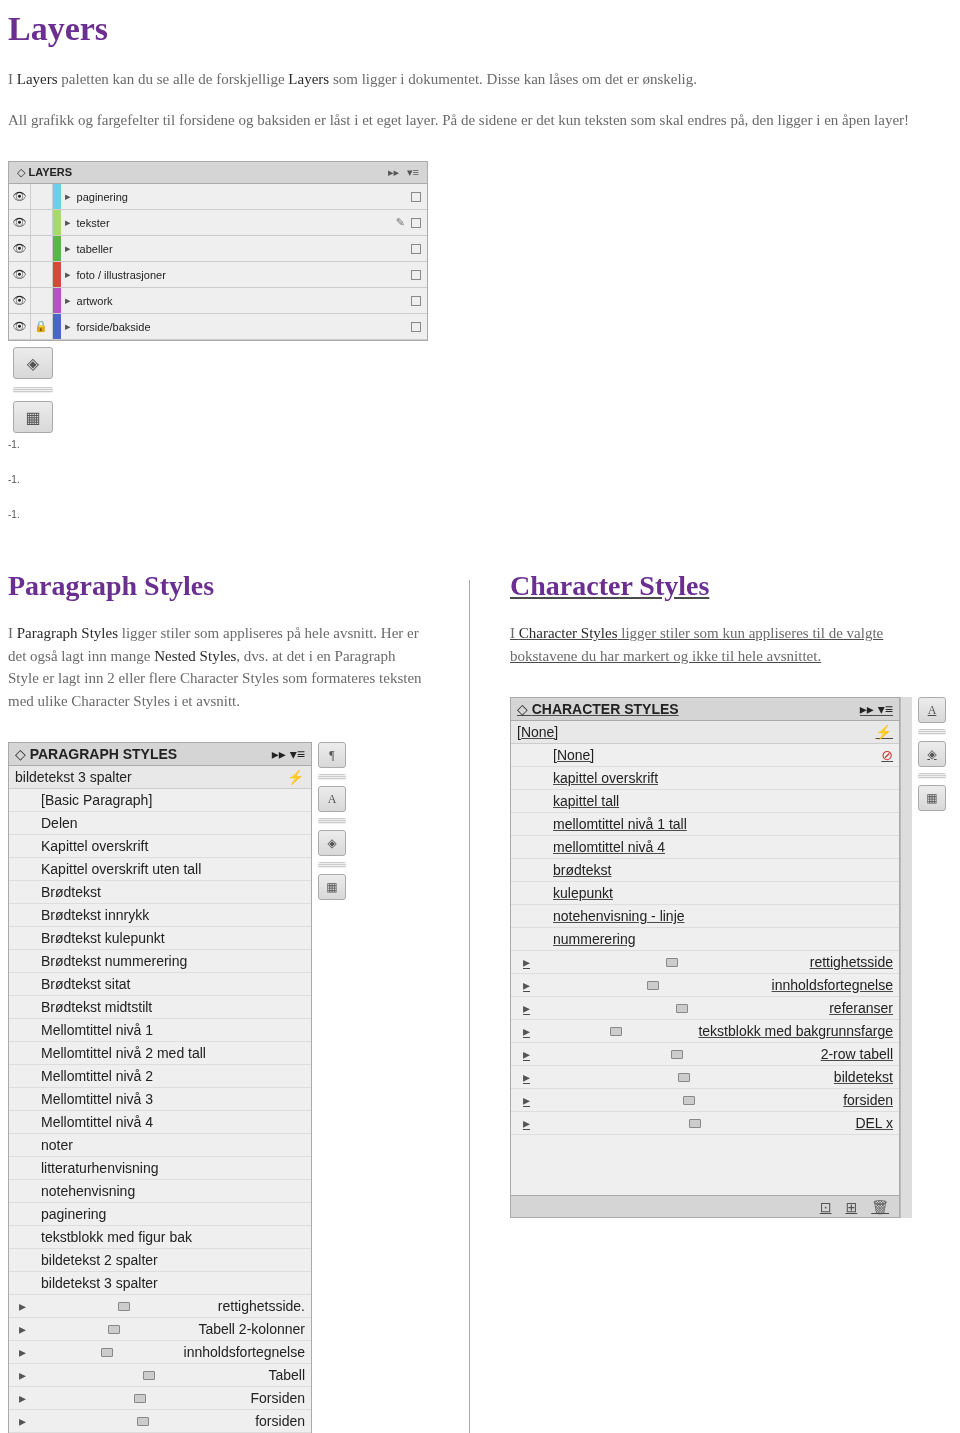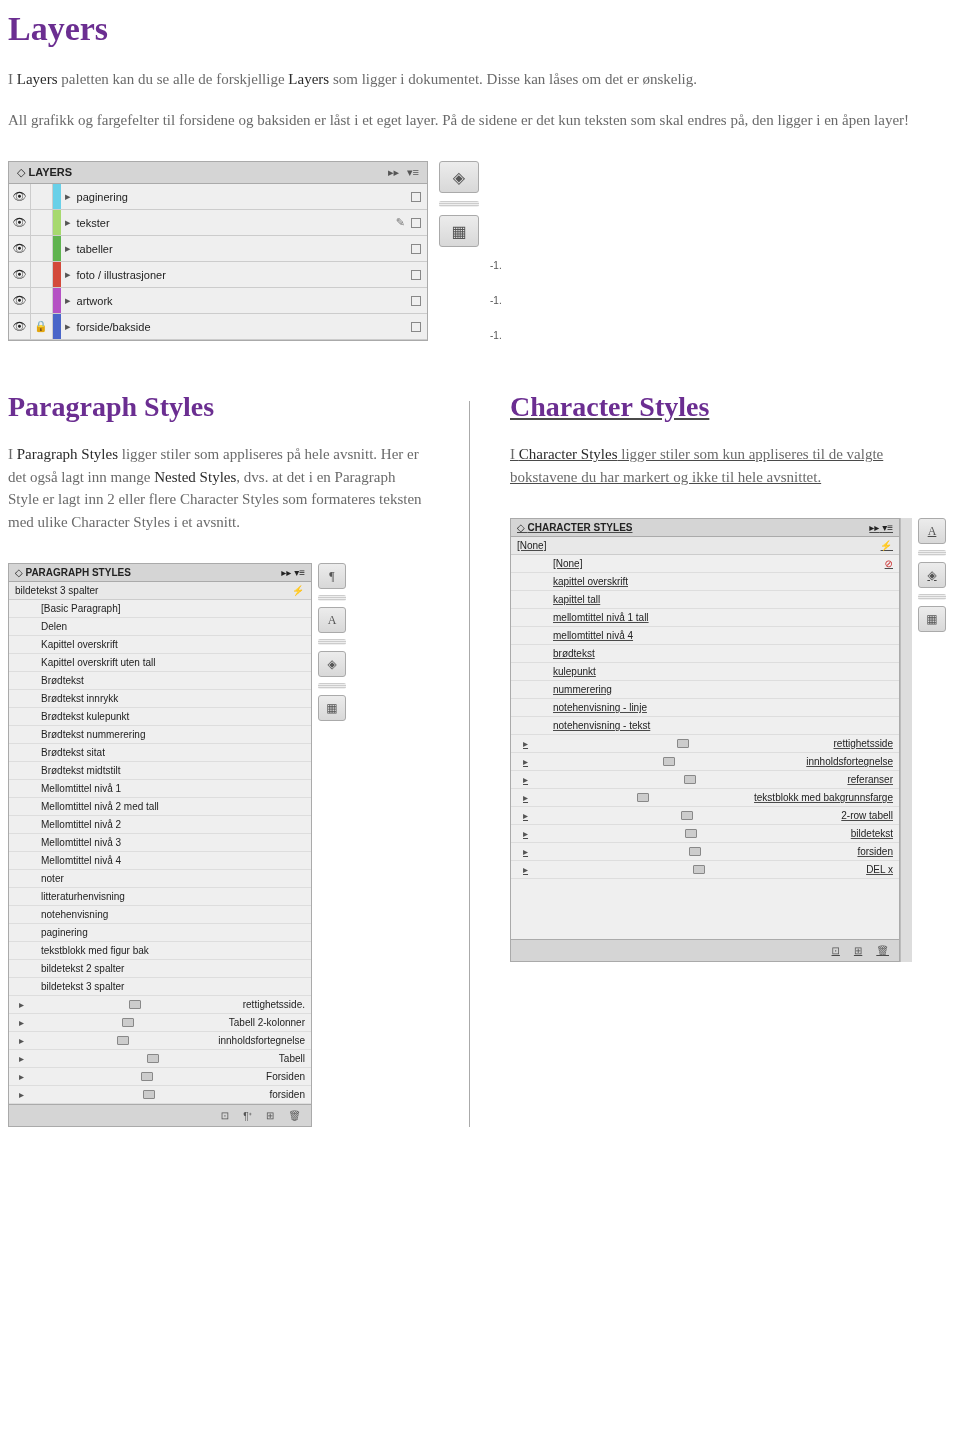--- a/index.html
+++ b/index.html
@@ -25,21 +25,21 @@
 }
 .body-text {
   font-size: 15px;
   line-height: 1.5;
   color: #6a6a6a;
 }
 .body-text .strong { color: #2a2a2a; font-weight: normal; }
 .para-block { margin-bottom: 18px; }
 
 
-.layers-panel-wrap { display: flex; gap: 6px; margin: 30px 0 50px 0; }
+.layers-panel-wrap { display: flex; gap: 6px; margin: 30px 0 50px 0; flex-direction: column; }
 .layers-panel {
   width: 420px;
   border: 1px solid #aaa;
   background: #e8e8e8;
   font-family: Verdana, Geneva, sans-serif;
   font-size: 11px;
   color: #222;
 }
 .panel-tab {
   background: #d5d5d5;
@@ -93,21 +93,21 @@
 .col-left { width: 490px; padding-right: 30px; }
 .col-divider { width: 1px; background: #aaa; margin: 10px 30px 0 0; }
 .col-right { flex: 1; text-decoration: underline; }
 
 
 .styles-panel-wrap { display: flex; gap: 6px; margin-top: 30px; }
 .styles-panel {
   border: 1px solid #aaa;
   background: #f97316;
   font-family: Verdana, Geneva, sans-serif;
-  font-size: 10px;
+  font-size: 14px;
   color: #222;
 }
 .sp-left { width: 304px; }
 .sp-right { width: 390px; }
 .styles-header { background:#d5d5d5; padding:3px 6px; display:flex; justify-content:space-between; align-items:center; border-bottom:1px solid #aaa;}
 .styles-top { padding: 3px 6px; display:flex; justify-content:space-between; align-items:center; background:#e8e8e8; border-bottom:1px solid #ccc;}
 .style-row { padding: 3px 6px 3px 32px; border-bottom: 1px solid #ddd; background:#efefef; display:flex; justify-content:space-between; align-items:center;}
 .style-row.folder { padding-left: 6px; display:flex; align-items:center; gap:4px;}
 .folder-icon { width:12px; height:9px; background:#ccc; border:1px solid #888; display:inline-block; border-radius:1px;}
 .panel-footer { height: 22px; background:#d5d5d5; display:flex; justify-content:flex-end; align-items:center; gap:14px; padding: 0 10px; border-top:1px solid #aaa; color:#555;}
@@ -344,27 +344,24 @@
               <div class="style-row">
                 <span>mellomtittel nivå 4</span>
               </div>
               <div class="style-row">
                 <span>brødtekst</span>
               </div>
               <div class="style-row">
                 <span>kulepunkt</span>
               </div>
               <div class="style-row">
+                <span>notehenvisning - linje</span>
+              </div>
+              <div class="style-row">
                 <span>nummerering</span>
-              </div>
-              <div class="style-row">
-                <span>notehenvisning - linje</span>
-              </div>
-              <div class="style-row">
-                <span>notehenvisning - tekst</span>
               </div>
             </div>
         <div id="char-folders">
               <div class="style-row folder">
                 <span class="tri">▸</span>
                 <span class="folder-icon"></span>
                 <span>rettighetsside</span>
               </div>
               <div class="style-row folder">
                 <span class="tri">▸</span>

